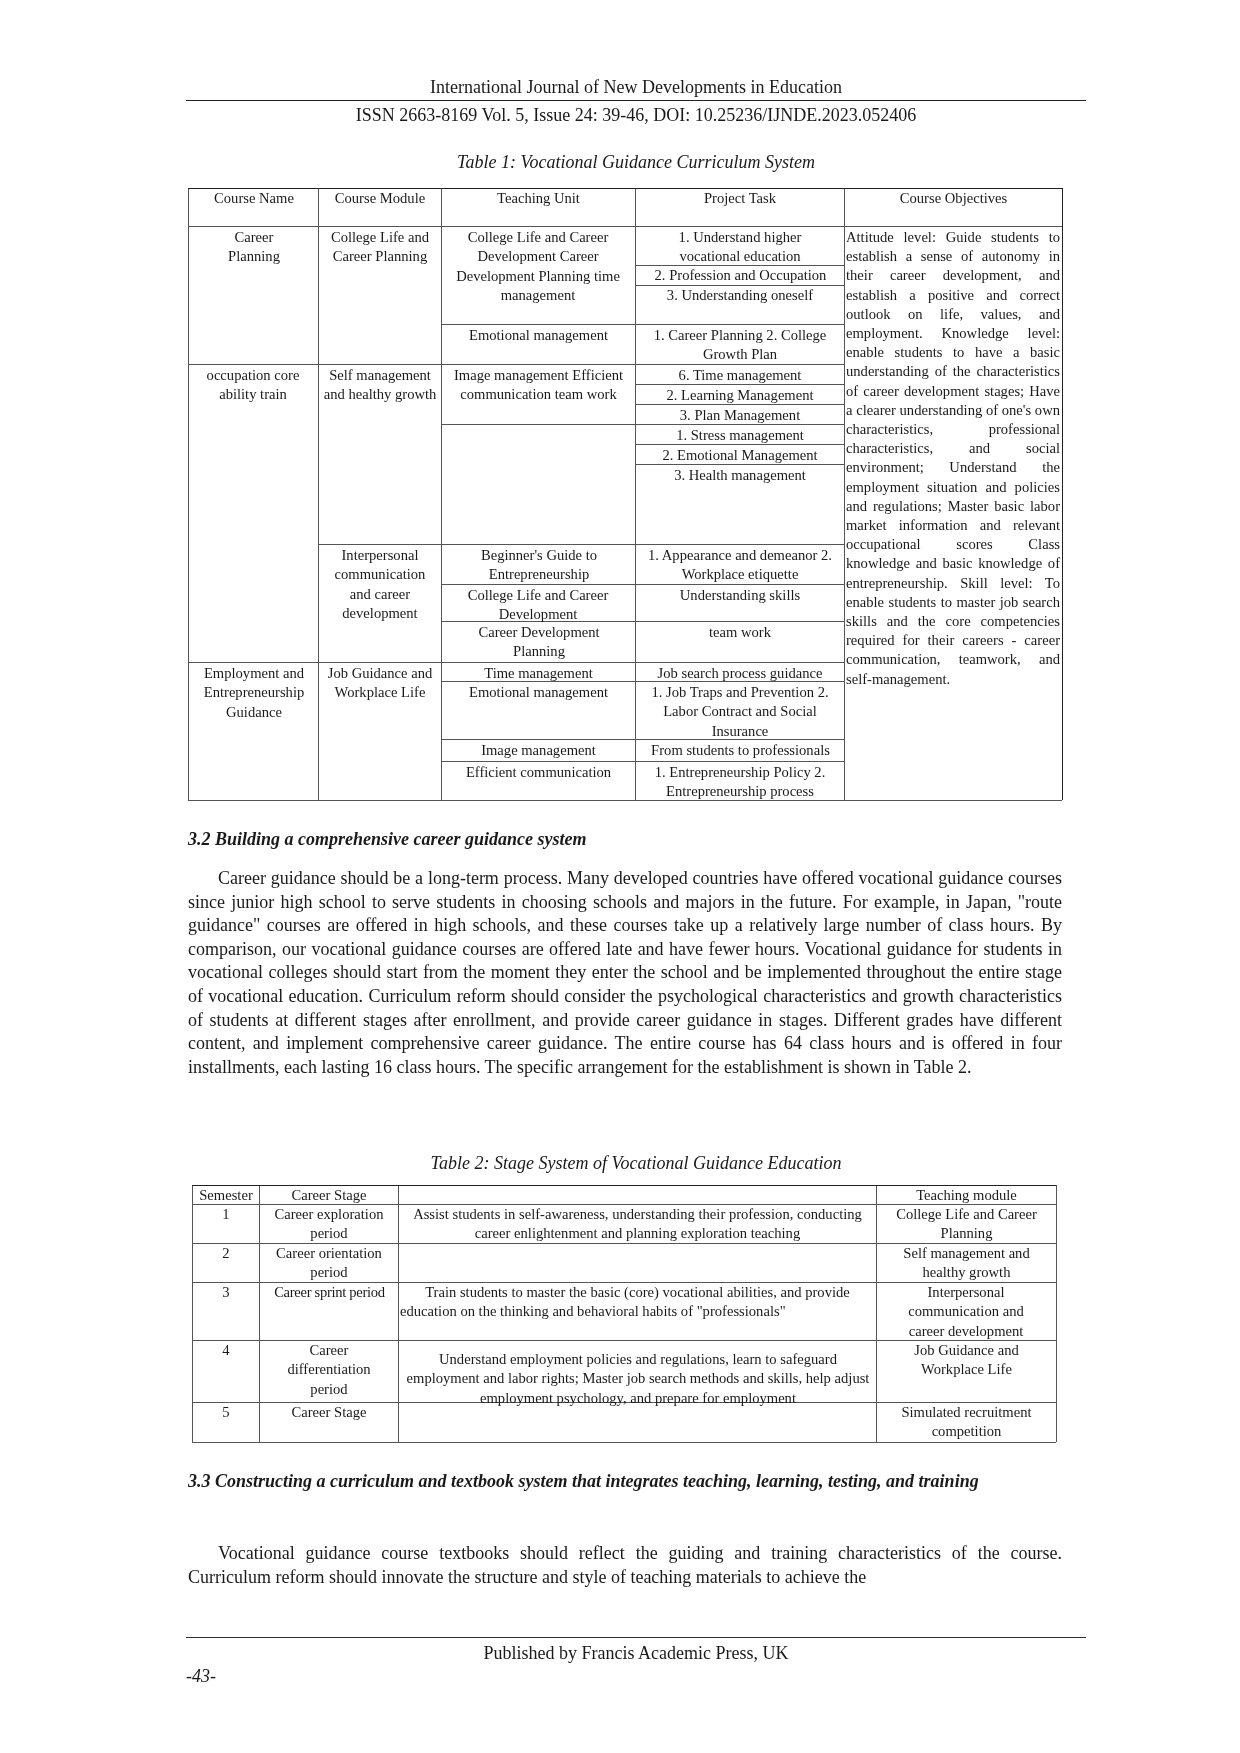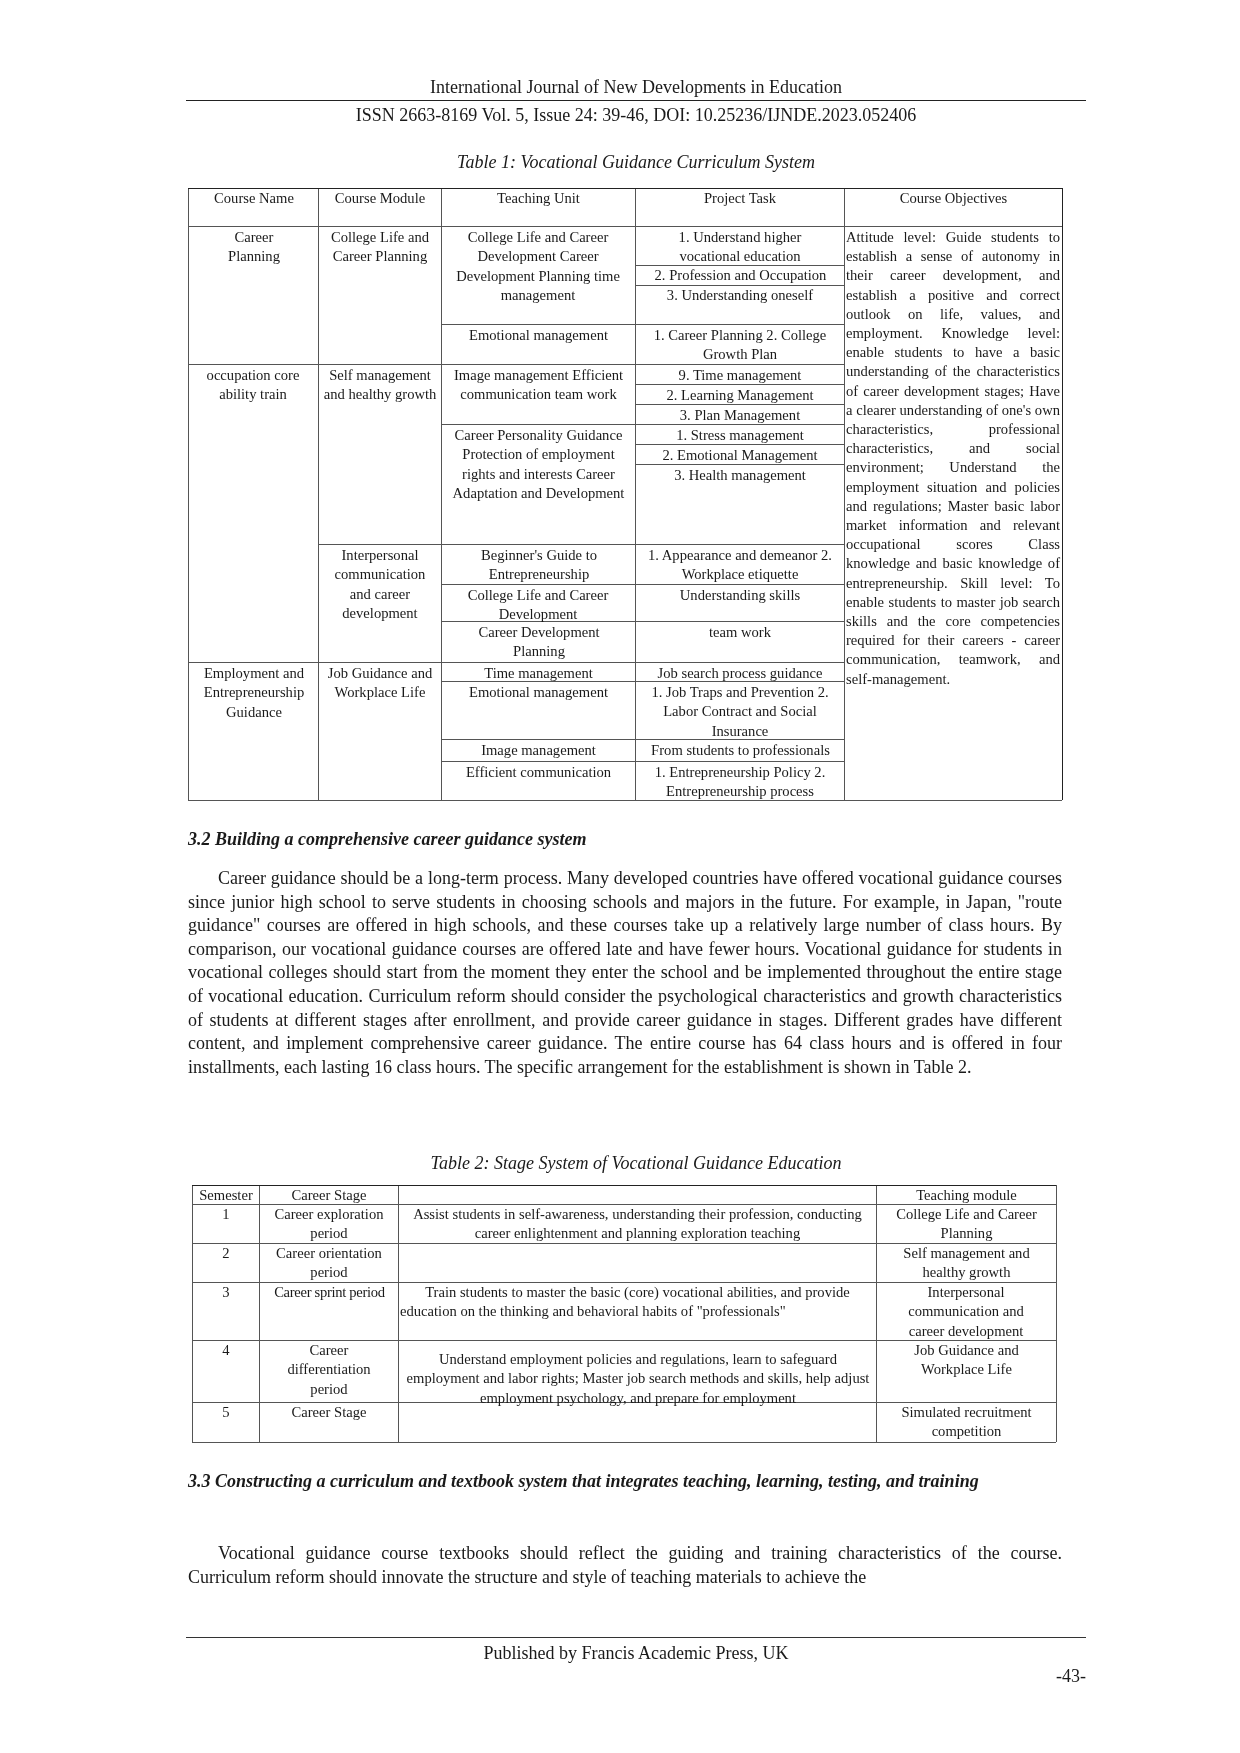--- a/index.html
+++ b/index.html
@@ -12,21 +12,21 @@
   .t{position:absolute;font-size:14.6px;line-height:19.4px;text-align:center;}
   .tj{text-align:justify;text-align-last:left;}
   .vl{position:absolute;width:0;border-left:1px solid #555;}
   .hl{position:absolute;height:0;border-top:1px solid #555;}
   .hl.dk{border-top:1px solid #222;}
   .secttl{left:188px;top:828px;font-style:italic;font-weight:bold;font-size:18px;line-height:22px;}
   .para{left:188px;width:874px;font-size:18px;line-height:23.6px;text-align:justify;}
   .para .ind{display:inline-block;width:30px;}
   .foot-rule{left:186px;width:900px;top:1637px;border-top:1px solid #333;}
   .foot1{left:186px;width:900px;top:1642px;text-align:center;font-size:18px;line-height:22px;}
-  .foot2{left:186px;width:900px;top:1665px;text-align:right;font-size:18px;line-height:22px;}
+  .foot2{left:186px;width:900px;top:1665px;text-align:left;font-size:18px;line-height:22px;font-style:italic;}
   .t2{position:absolute;font-size:14.6px;line-height:19.3px;text-align:center;}
 </style>
 </head>
 <body>
 
 <div class="abs hdr1">International Journal of New Developments in Education</div>
 <div class="abs hdr-rule"></div>
 <div class="abs hdr2">ISSN 2663-8169 Vol. 5, Issue 24: 39-46, DOI: 10.25236/IJNDE.2023.052406</div>
 
 <div class="abs caption" style="left:186px;width:900px;top:151px;">Table 1: Vocational Guidance Curriculum System</div>
@@ -74,34 +74,33 @@
   <div class="t" style="left:190px;width:128px;top:664px;">Employment and Entrepreneurship Guidance</div>
 
   <div class="t" style="left:319px;width:122px;top:228px;">College Life and Career Planning</div>
   <div class="t" style="left:319px;width:122px;top:366px;">Self management and healthy growth</div>
   <div class="t" style="left:330px;width:100px;top:546px;">Interpersonal communication and career development</div>
   <div class="t" style="left:319px;width:122px;top:664px;">Job Guidance and Workplace Life</div>
 
   <div class="t" style="left:448px;width:180px;top:228px;">College Life and Career Development Career Development Planning time management</div>
   <div class="t" style="left:442px;width:193px;top:326px;">Emotional management</div>
   <div class="t" style="left:442px;width:193px;top:366px;">Image management Efficient communication team work</div>
-  <div class="t" style="left:446px;width:185px;top:426px;">Career Personality Guidance Protection of employment rights and interests Career Adaptation and Development</div>
   <div class="t" style="left:460px;width:158px;top:546px;">Beginner's Guide to Entrepreneurship</div>
   <div class="t" style="left:448px;width:180px;top:586px;">College Life and Career Development</div>
   <div class="t" style="left:460px;width:158px;top:623px;">Career Development Planning</div>
   <div class="t" style="left:442px;width:193px;top:664px;">Time management</div>
   <div class="t" style="left:442px;width:193px;top:683px;">Emotional management</div>
   <div class="t" style="left:442px;width:193px;top:741px;">Image management</div>
   <div class="t" style="left:442px;width:193px;top:763px;">Efficient communication</div>
 
   <div class="t" style="left:650px;width:180px;top:228px;">1. Understand higher vocational education</div>
   <div class="t" style="left:636px;width:209px;top:266px;white-space:nowrap;">2. Profession and Occupation</div>
   <div class="t" style="left:636px;width:208px;top:286px;">3. Understanding oneself</div>
   <div class="t" style="left:650px;width:180px;top:326px;">1. Career Planning 2. College Growth Plan</div>
-  <div class="t" style="left:636px;width:208px;top:366px;">9. Time management</div>
+  <div class="t" style="left:636px;width:208px;top:366px;">6. Time management</div>
   <div class="t" style="left:636px;width:208px;top:386px;">2. Learning Management</div>
   <div class="t" style="left:636px;width:208px;top:406px;">3. Plan Management</div>
   <div class="t" style="left:636px;width:208px;top:426px;">1. Stress management</div>
   <div class="t" style="left:636px;width:208px;top:446px;">2. Emotional Management</div>
   <div class="t" style="left:636px;width:208px;top:466px;">3. Health management</div>
   <div class="t" style="left:640px;width:200px;top:546px;">1. Appearance and demeanor 2. Workplace etiquette</div>
   <div class="t" style="left:636px;width:208px;top:586px;">Understanding skills</div>
   <div class="t" style="left:636px;width:208px;top:623px;">team work</div>
   <div class="t" style="left:636px;width:208px;top:664px;font-family:Liberation Serif, serif;">Job search process guidance</div>
   <div class="t" style="left:640px;width:200px;top:683px;">1. Job Traps and Prevention 2. Labor Contract and Social Insurance</div>

